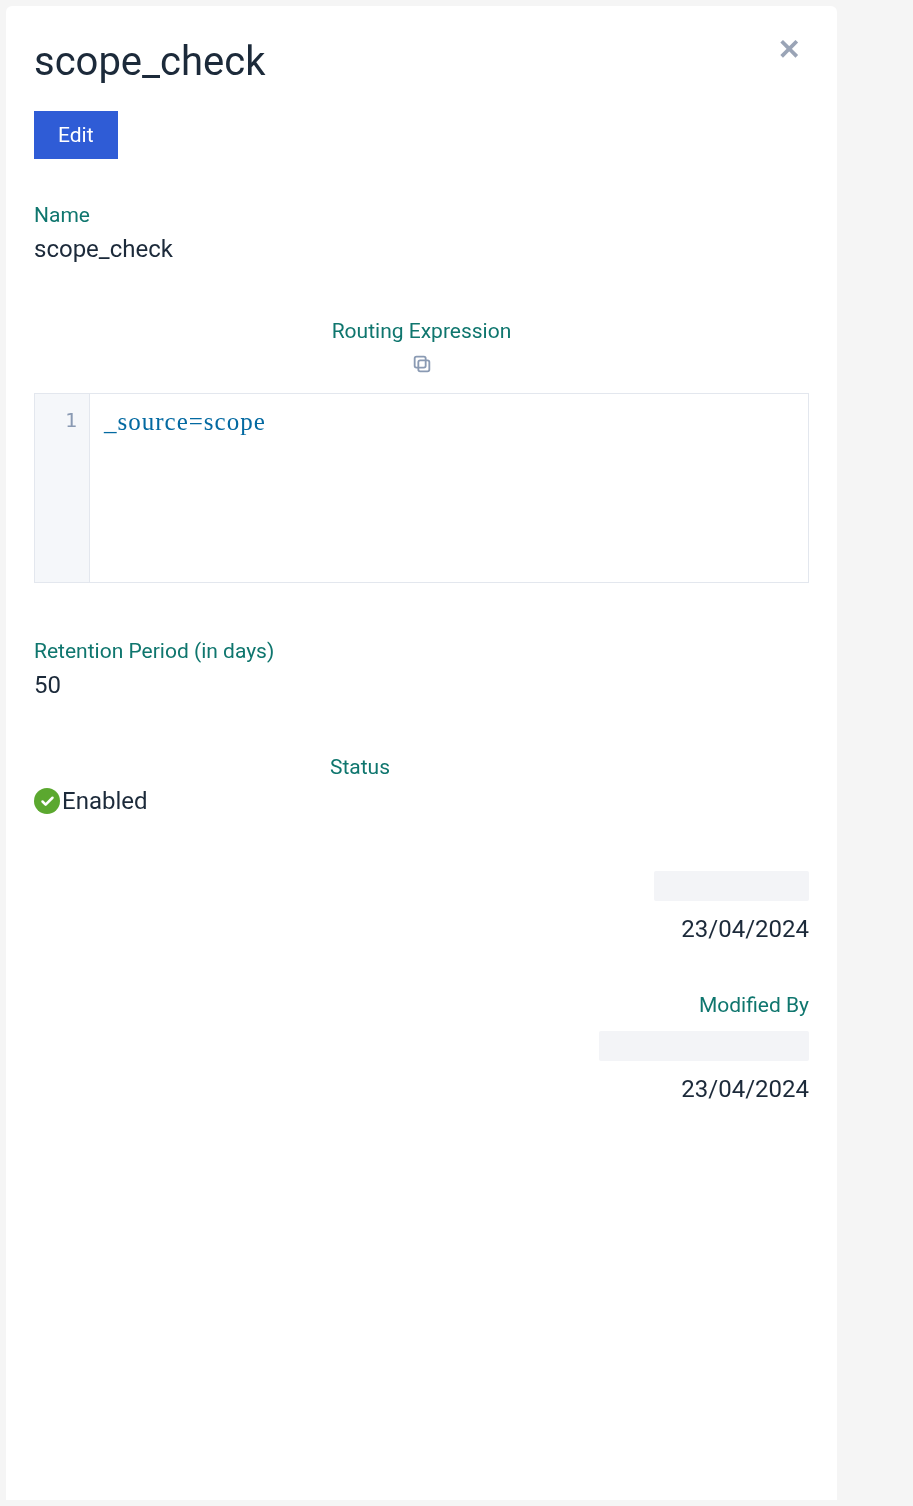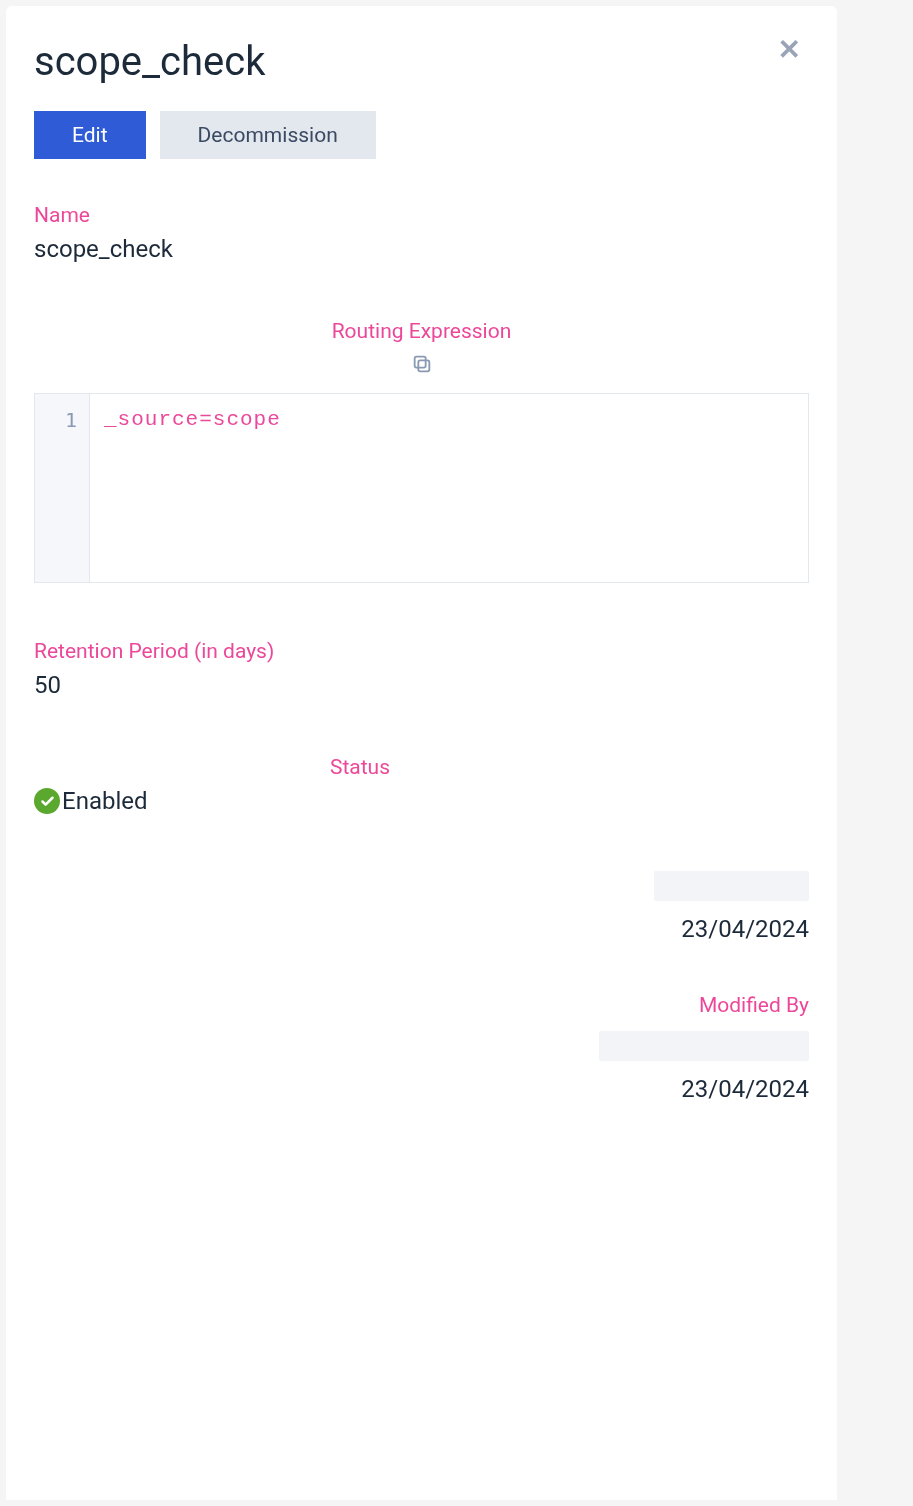--- a/index.html
+++ b/index.html
@@ -40,21 +40,21 @@
       margin-bottom: 26px;
       margin-top: 4px;
     }
     .button-row {
       display: flex;
       gap: 14px;
       margin-bottom: 44px;
     }
     .btn {
       font-size: 21px;
-      padding: 12px 38px;
+      padding: 12px 24px;
       border: none;
       cursor: pointer;
       font-family: inherit;
     }
     .btn-primary {
       background: #2f5cd6;
       color: #ffffff;
     }
     .btn-secondary {
       background: #e3e7ee;
@@ -62,21 +62,21 @@
     }
     .field-block {
       margin-bottom: 56px;
     }
     .field-block-sm {
       margin-bottom: 50px;
       text-align: right;
     }
     .field-label {
       font-size: 21px;
-      color: #ec4899;
+      color: #0f766e;
       margin-bottom: 8px;
     }
     .field-label-inline {
       display: flex;
       align-items: center;
       gap: 10px;
       flex-direction: column;
     }
     .field-value {
       font-size: 24px;
@@ -99,23 +99,23 @@
       border-right: 1px solid #e3e7ee;
       padding: 14px 12px;
       text-align: right;
       font-family: "SF Mono", Menlo, Consolas, monospace;
       font-size: 20px;
       color: #8a9ab3;
     }
     .code-content {
       flex: 1;
       padding: 14px 14px;
-      font-family: Liberation Mono, monospace;
-      font-size: 21px;
-      color: #ec4899;
+      font-family: Liberation Serif, serif;
+      font-size: 25px;
+      color: #0369a1;
       white-space: pre;
       letter-spacing: 1px;
     }
     .two-col {
       display: flex;
       gap: 0;
     }
     .two-col > div {
       width: 356px;
     }
@@ -147,21 +147,20 @@
 <body>
 
 <div class="panel">
 
   <div class="close-btn">✕</div>
 
   <h1 class="title">scope_check</h1>
 
   <div class="button-row">
     <button class="btn btn-primary">Edit</button>
-    <button class="btn btn-secondary">Decommission</button>
   </div>
 
   <div class="field-block">
     <div class="field-label">Name</div>
     <div class="field-value">scope_check</div>
   </div>
 
 
   <div class="field-block">
     <div class="field-label field-label-inline">

